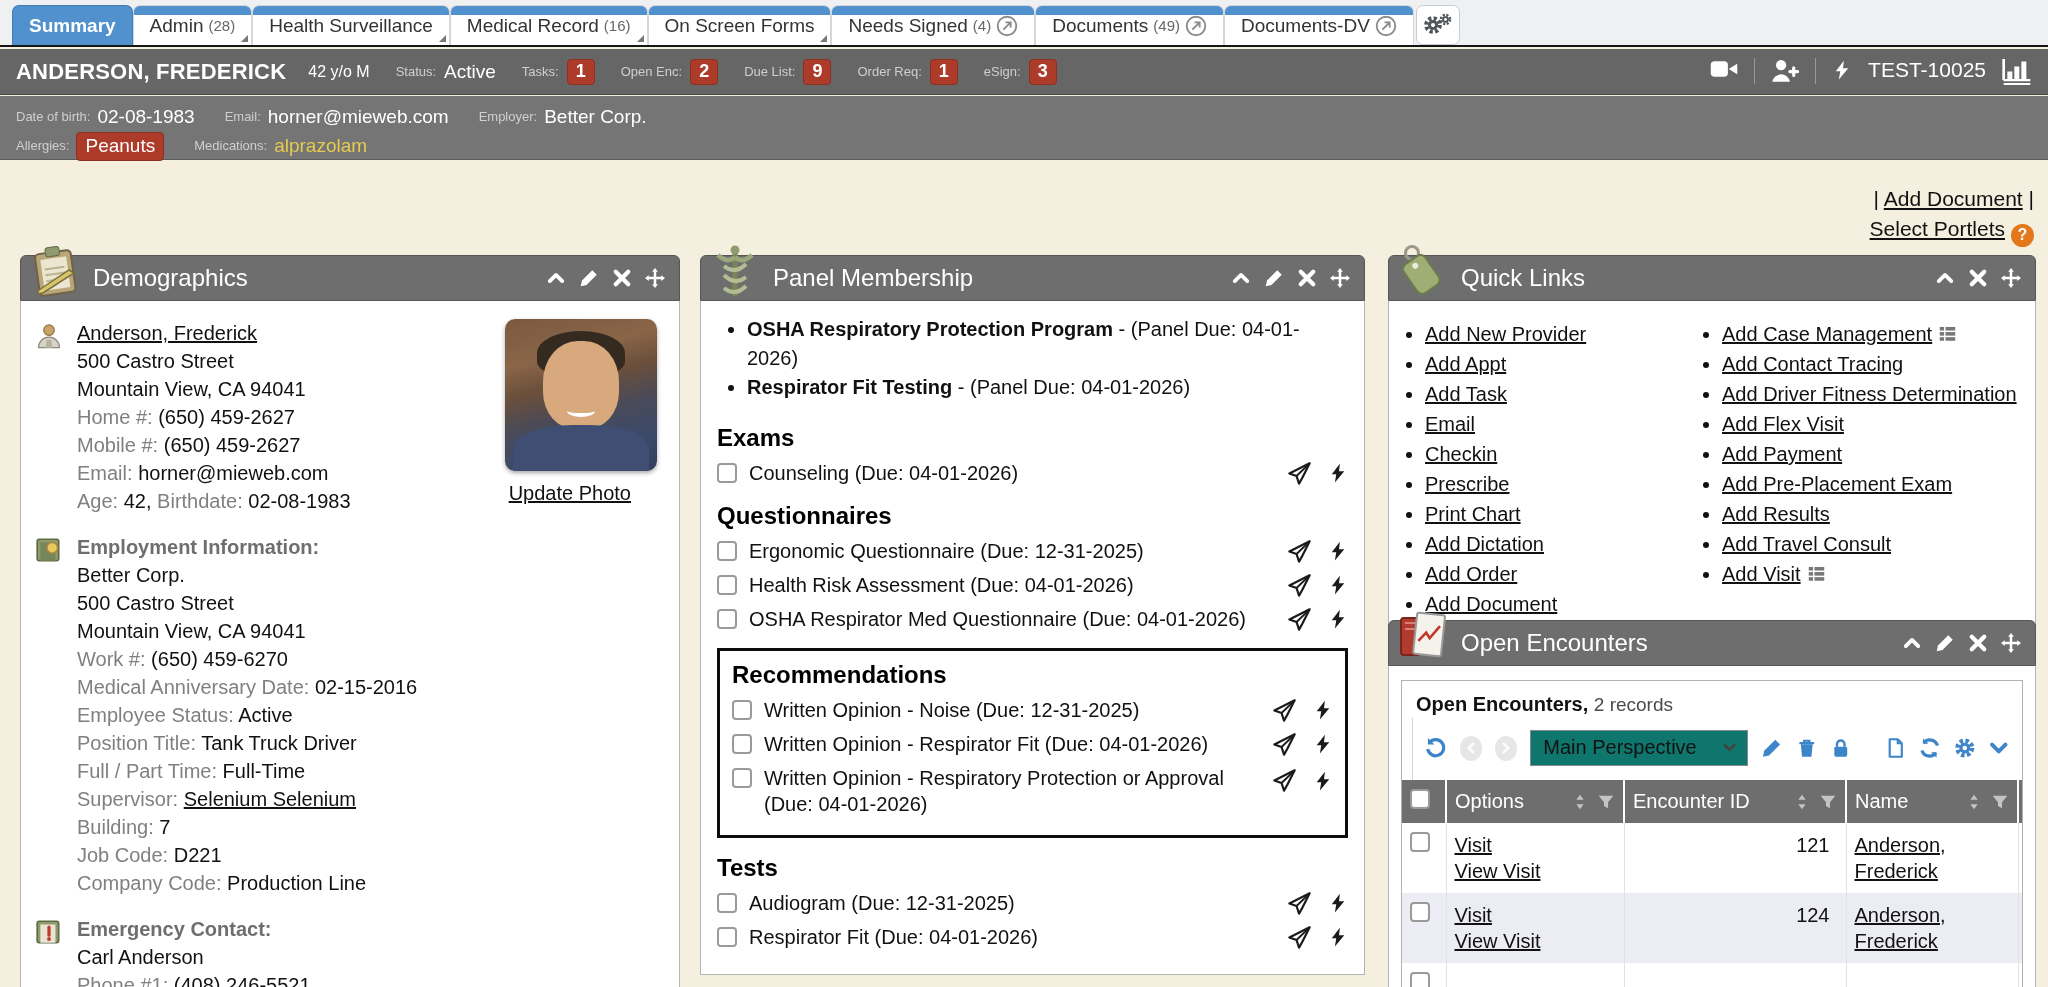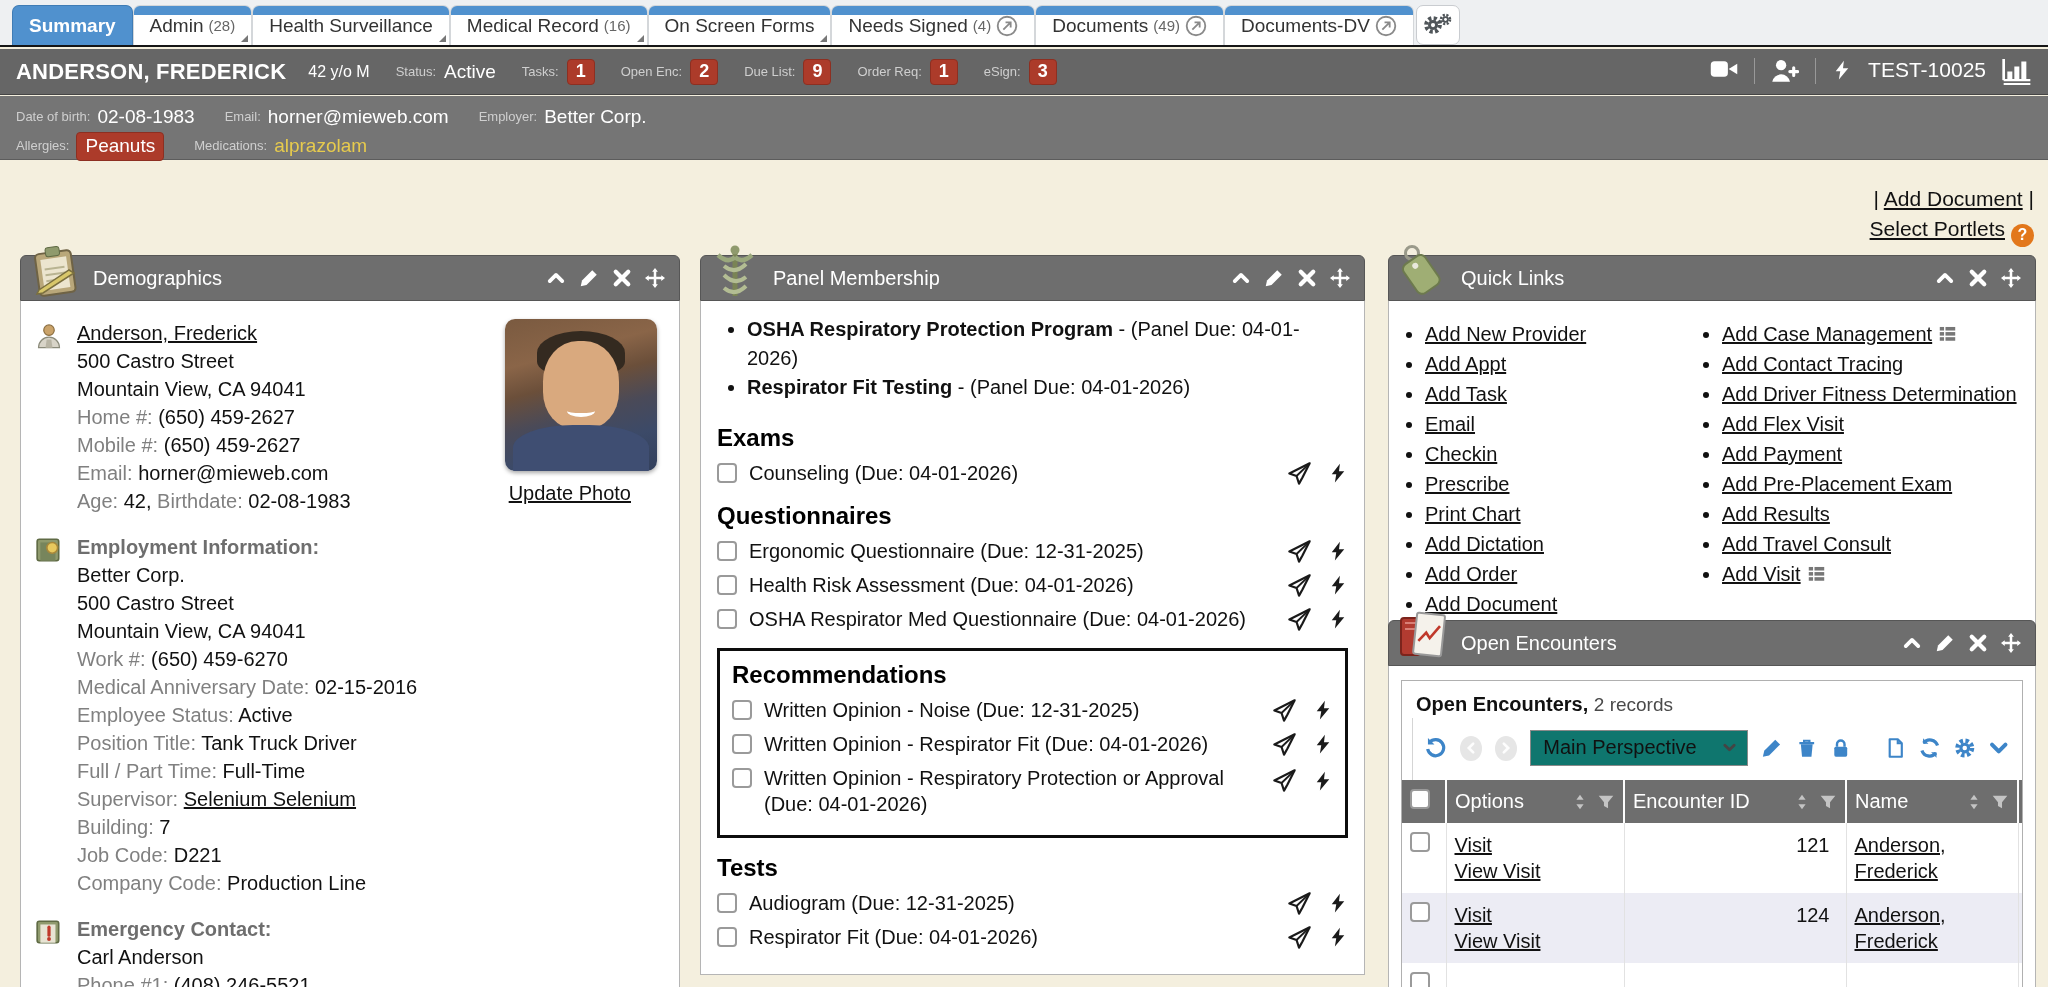--- a/index.html
+++ b/index.html
@@ -88,21 +88,21 @@
     cursor:pointer;
   }
 
   
   .portlet { position:absolute; }
   .phead {
     height:46px; background:#6e6e6e; border:1px solid #565656;
     border-radius:6px 6px 0 0; position:relative;
     display:flex; align-items:center; padding-left:72px; color:#fff;
   }
-  .phead .ptitle { font-size:20px; }
+  .phead .ptitle { font-size:24px; }
   .corner-icon { position:absolute; left:8px; top:-12px; width:52px; height:54px; }
   .pctrl { margin-left:auto; display:flex; gap:13px; padding-right:14px; }
   .pctrl svg { width:20px; height:20px; color:#fff; cursor:pointer; }
   .pbody { background:#fff; border:1px solid #b5b5b5; border-top:none; }
 
   #p-demo  { left:20px;  top:255px; width:660px; }
   #p-demo .pbody { min-height:690px; }
   #p-panel { left:700px; top:255px; width:665px; }
   #p-due   { left:700px; top:400px; width:665px; }
   #p-quick { left:1388px; top:255px; width:648px; }

